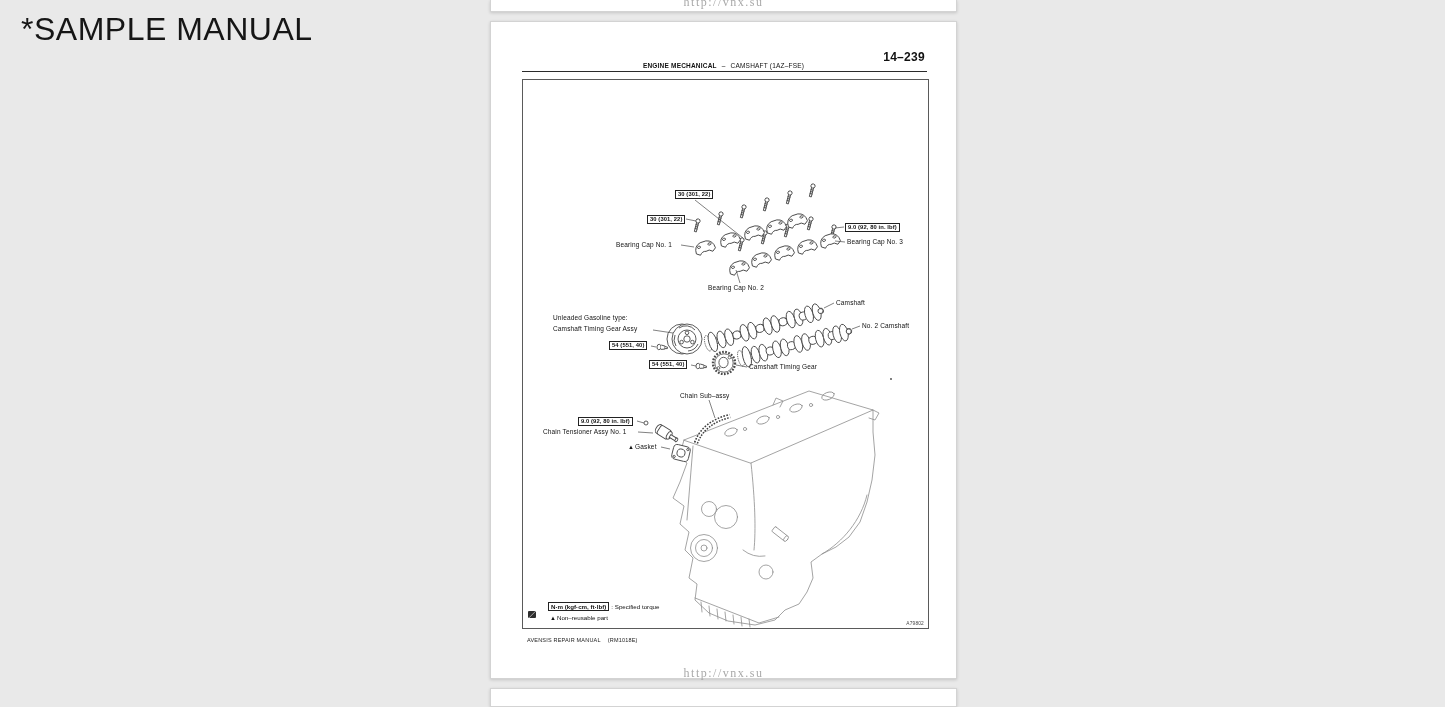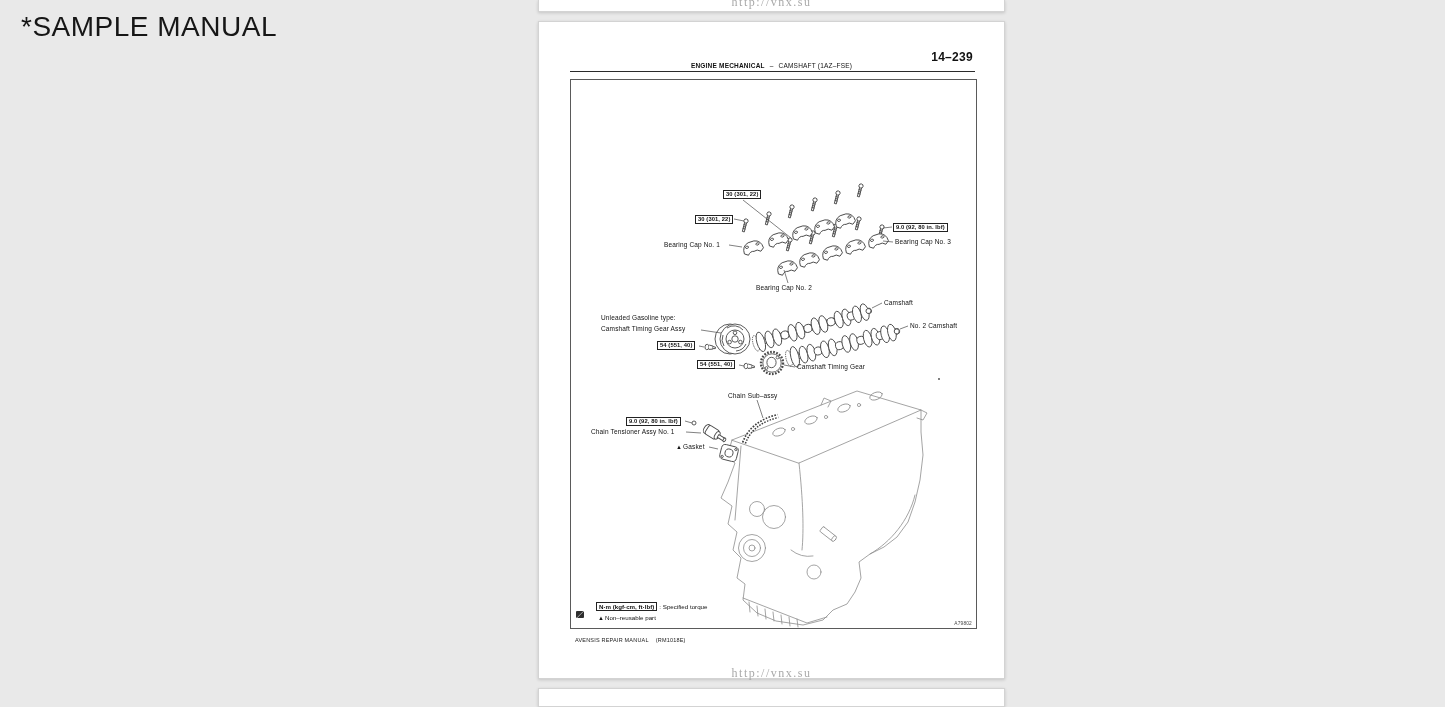--- a/index.html
+++ b/index.html
@@ -3,27 +3,26 @@
 <meta charset="utf-8">
 <style>
   html,body{margin:0;padding:0;}
   body{
     width:1445px;height:707px;position:relative;overflow:hidden;
     background:#e9e9e9;
     font-family:"Liberation Sans","DejaVu Sans",sans-serif;
   }
   .sample{
     position:absolute;left:21px;top:11px;
-    font-size:28px;color:#161616;letter-spacing:.5px;
+    font-size:32px;color:#161616;letter-spacing:.5px;
   }
   .page{
     position:absolute;left:490px;width:467px;background:#ffffff;
     border:1px solid #d3d3d3;box-shadow:0 1px 3px rgba(0,0,0,.16);
     box-sizing:border-box;
-    margin-left:48px;
   }
   #pageTop{top:0;height:12px;border-top:none;}
   #pageMain{top:21px;height:658px;}
   #pageBottom{top:688px;height:19px;}
   .wm{
     position:absolute;left:0;right:0;text-align:center;
     font-family:"Liberation Serif","DejaVu Serif",serif;
     font-size:12px;color:#a9a9a9;letter-spacing:1.5px;white-space:nowrap;
   }
   #pageTop .wm{bottom:1px;}

